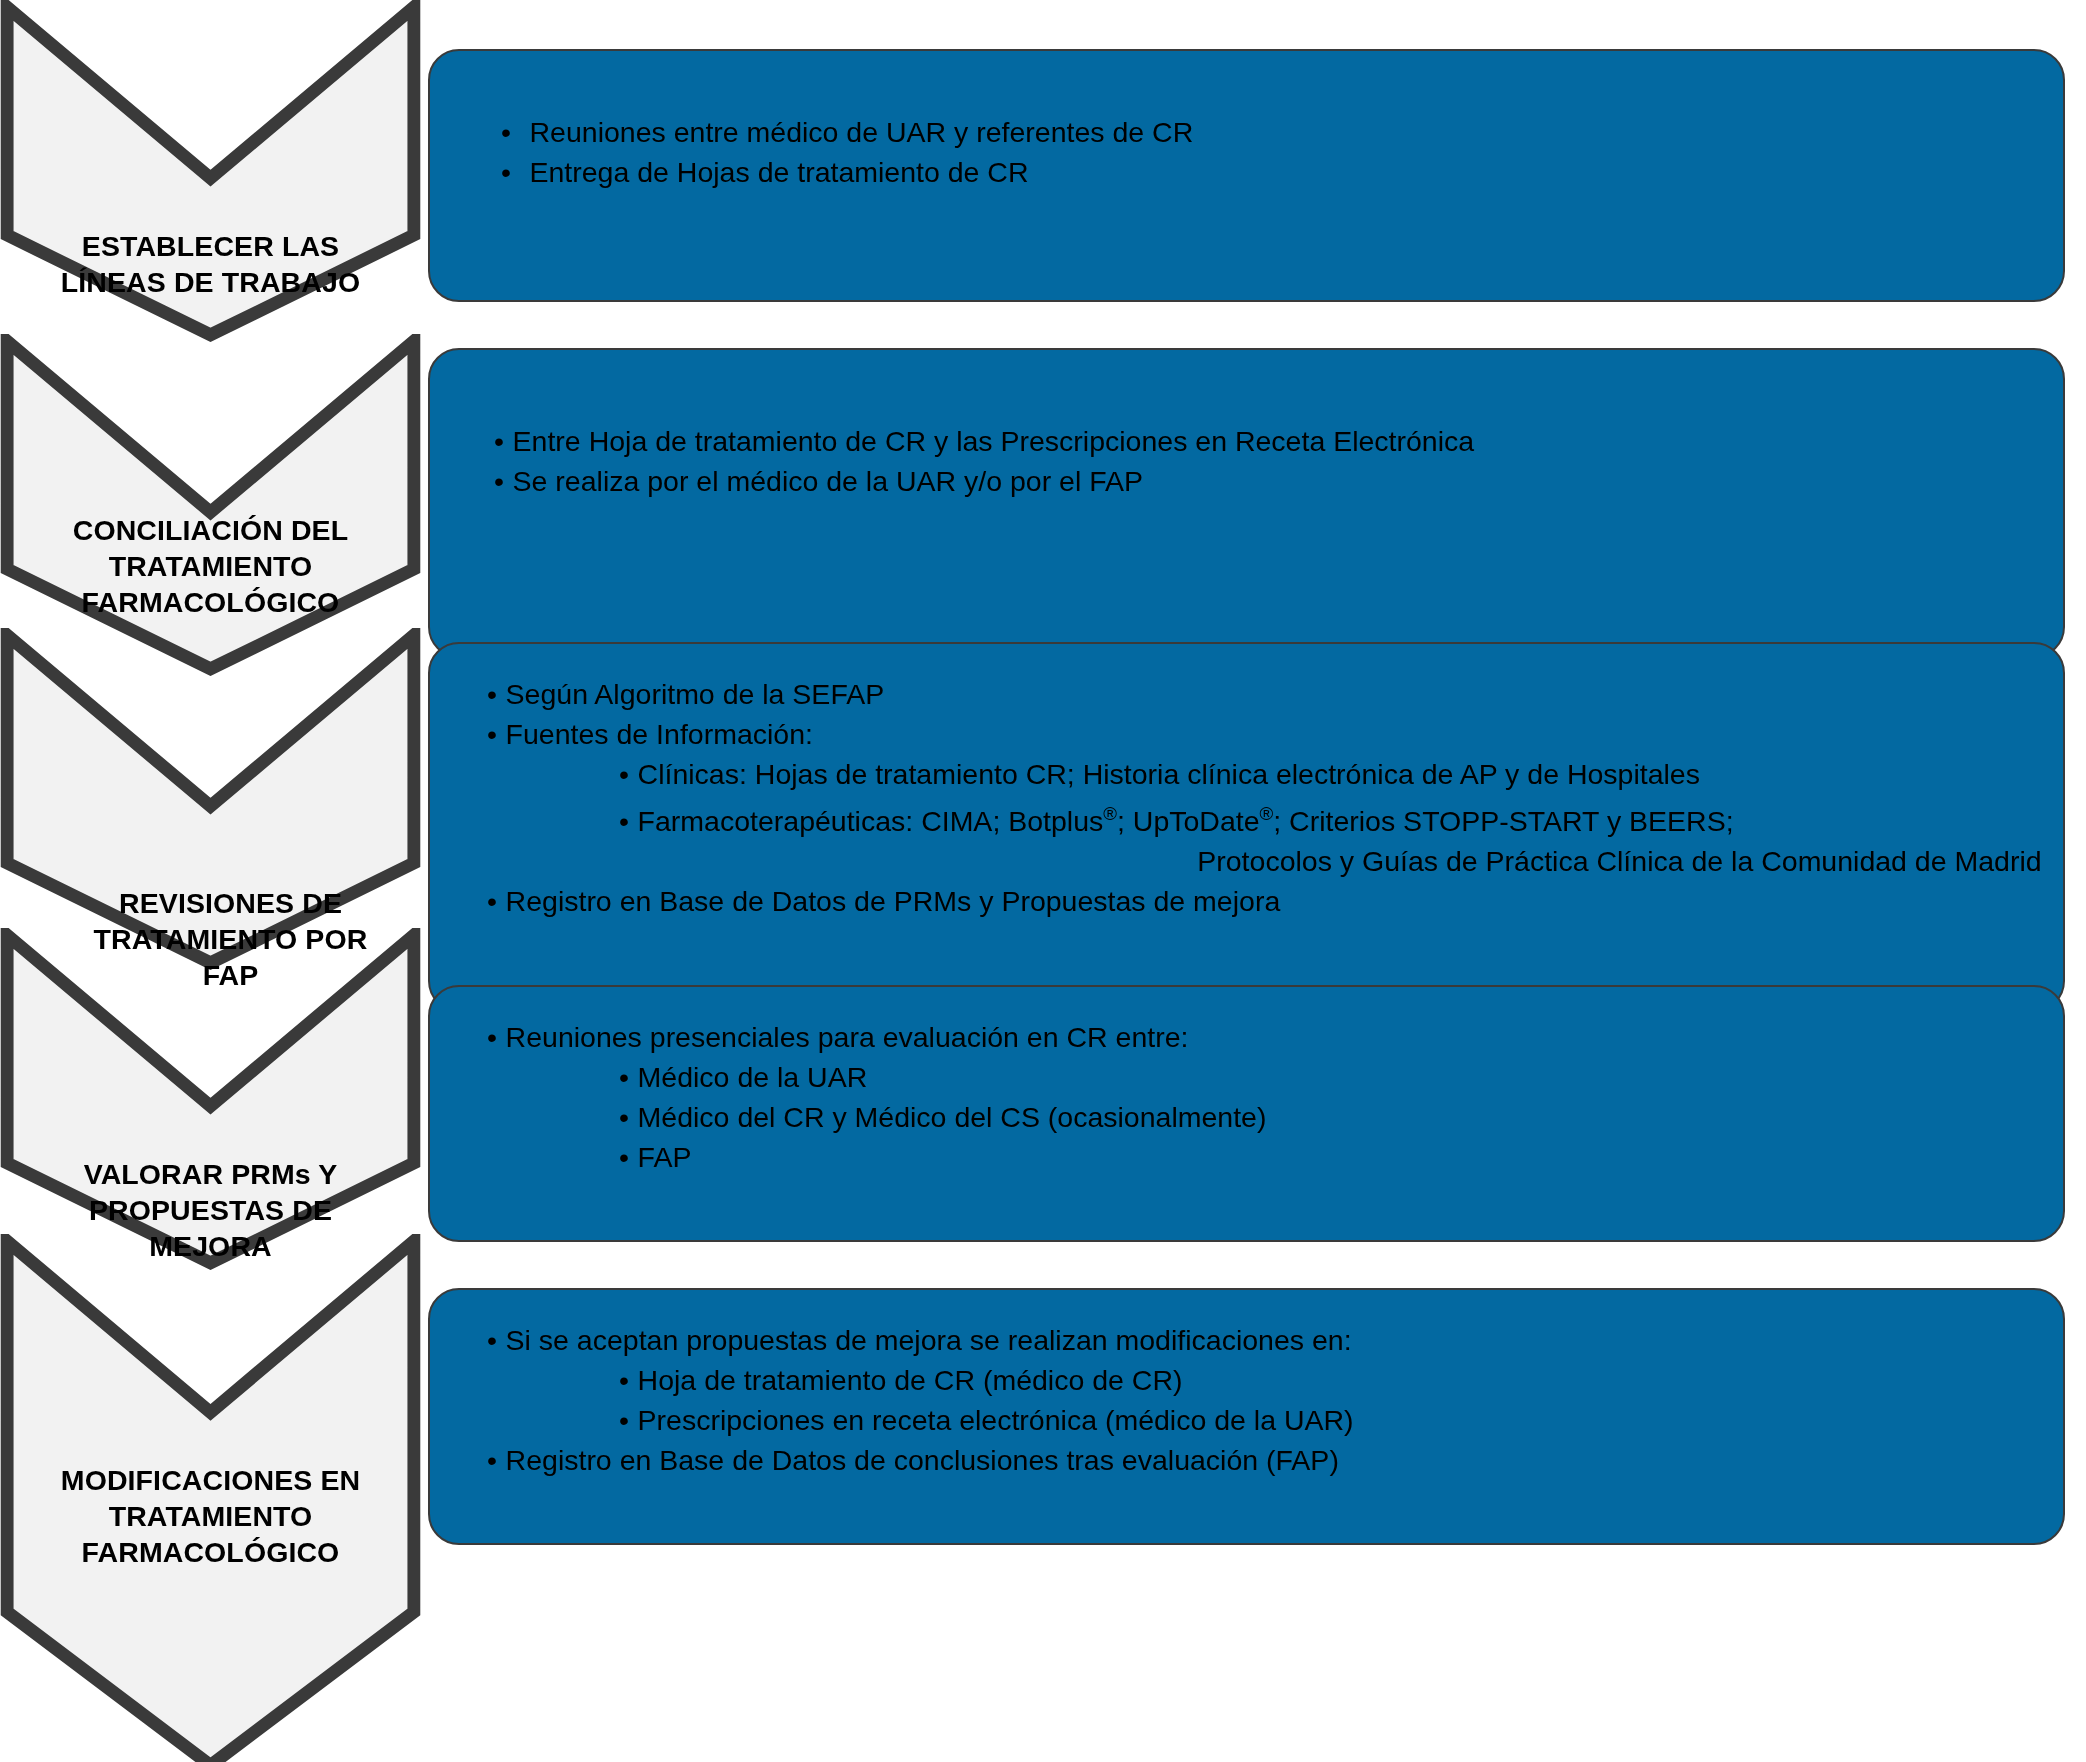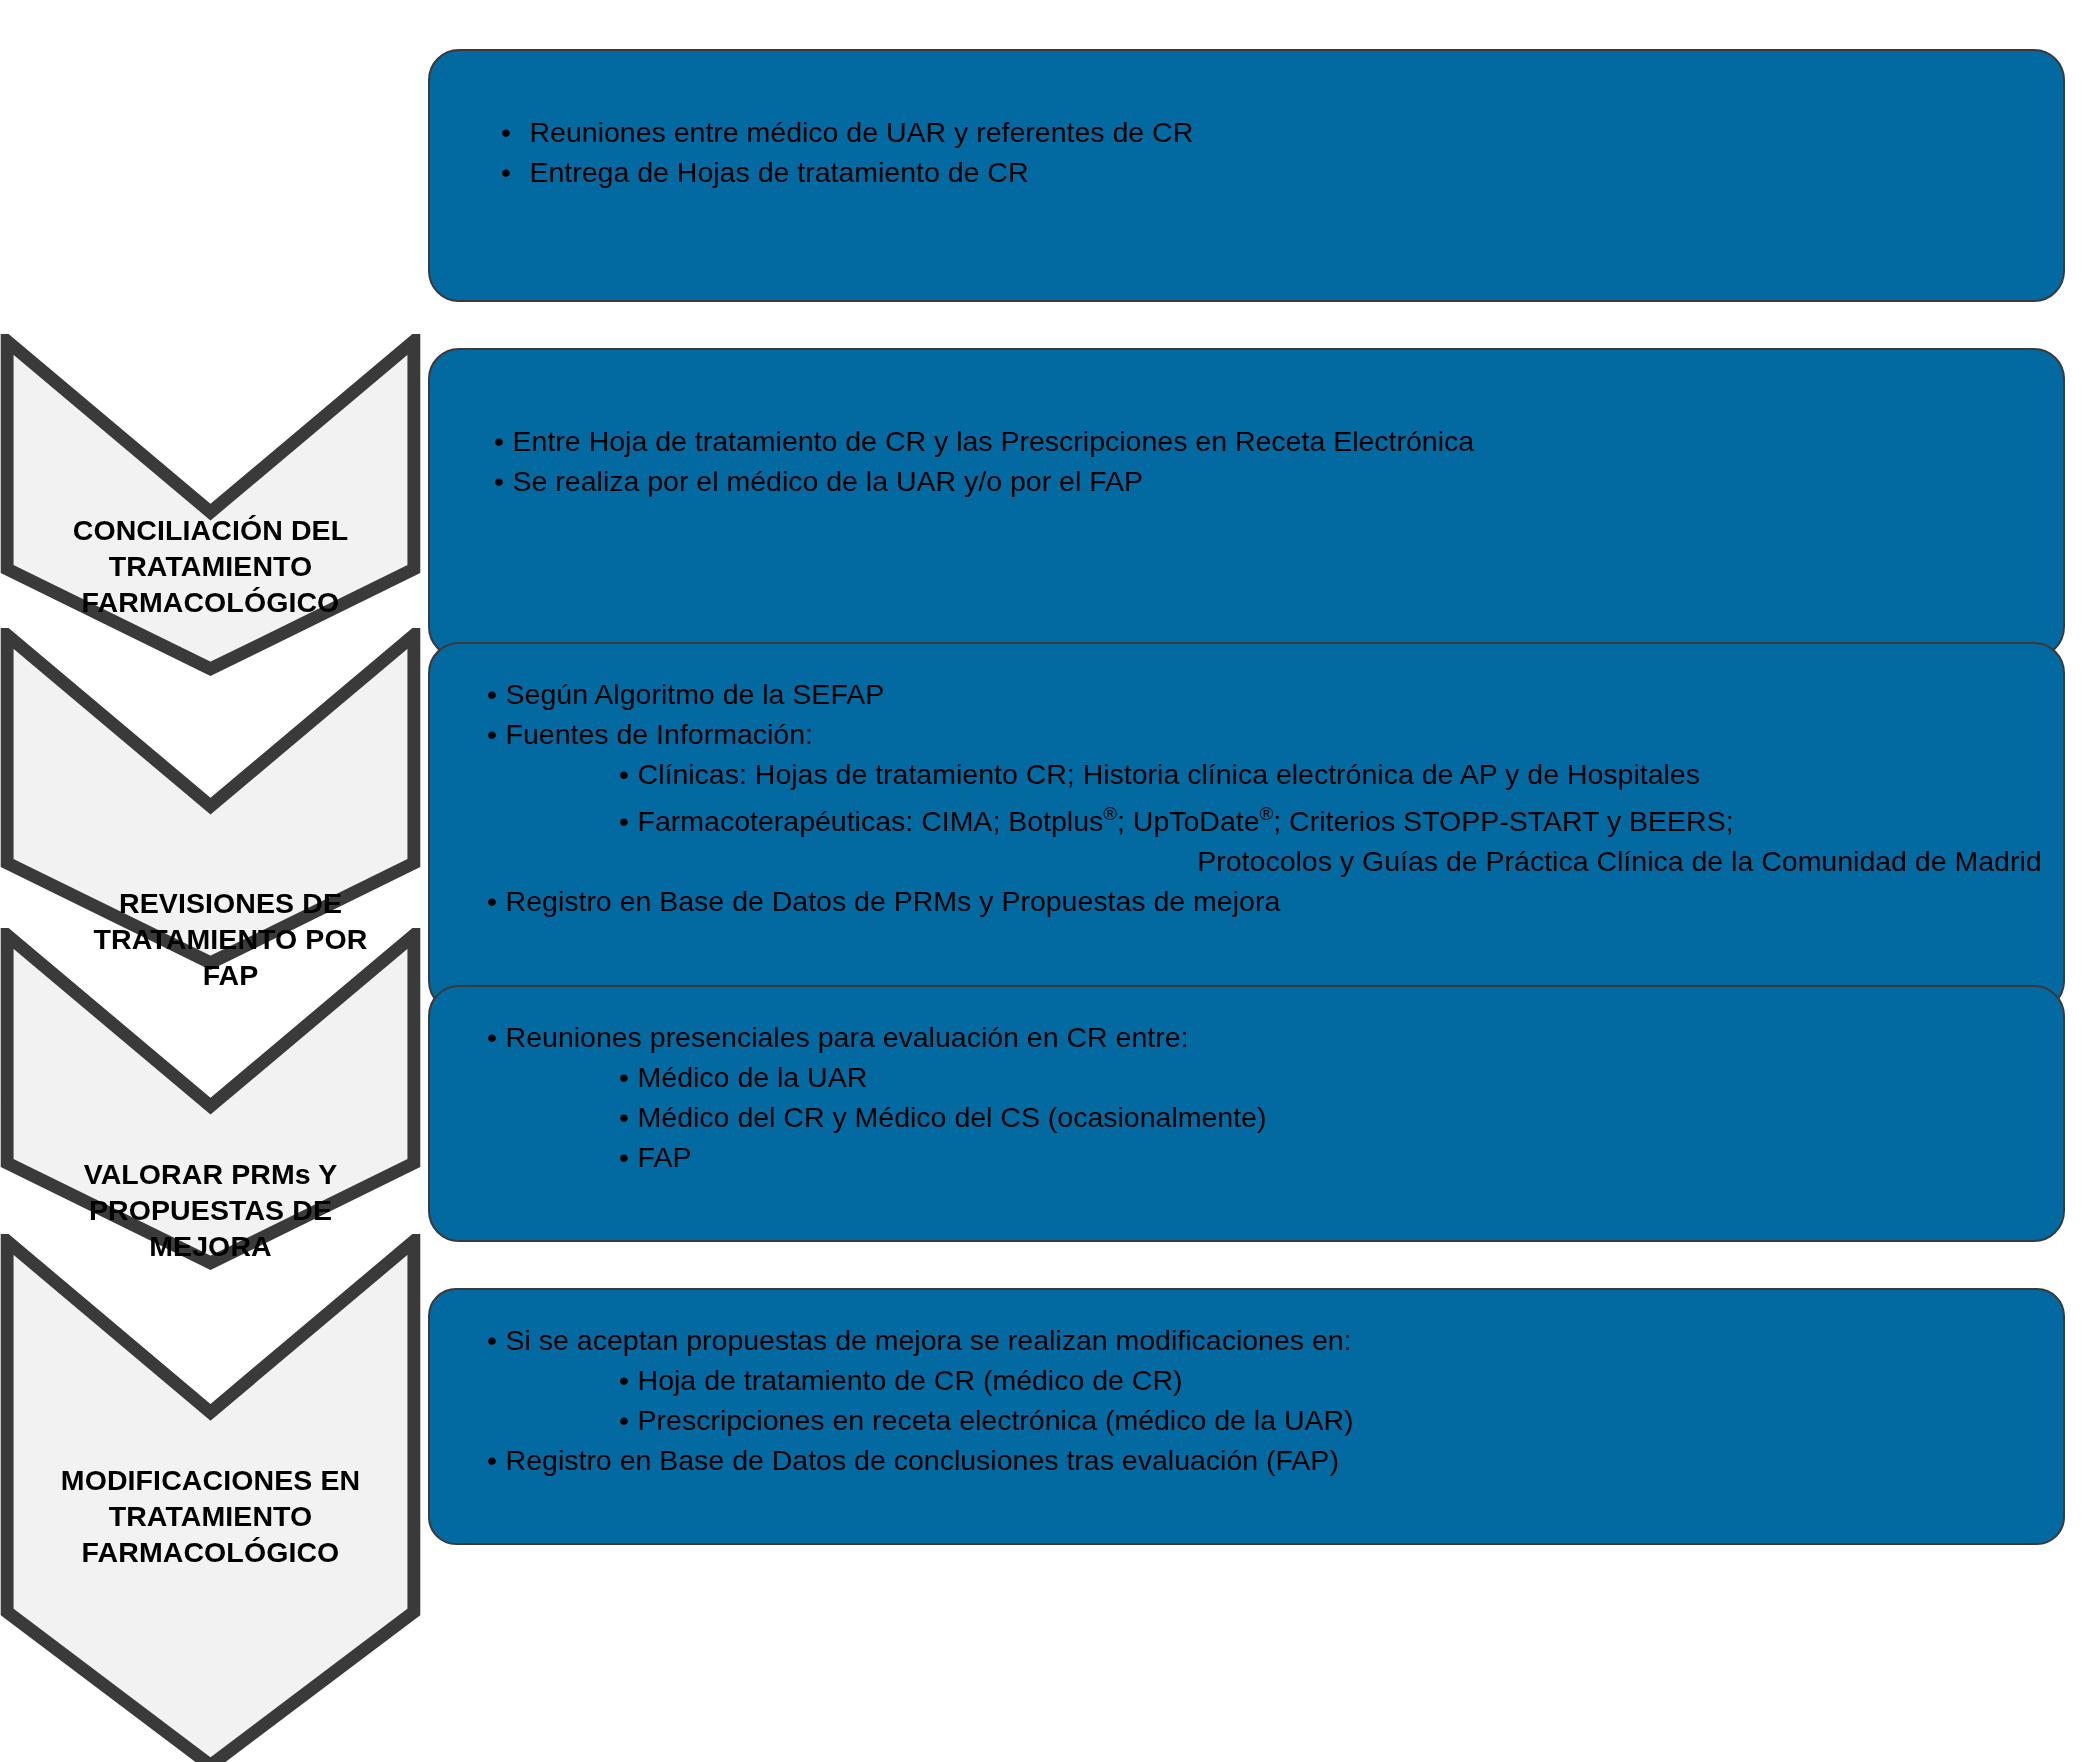--- a/index.html
+++ b/index.html
@@ -98,20 +98,27 @@
   }
   sup { font-size: 18.6px; vertical-align: super; }
 </style>
 </head>
 <body>
 
 <div id="diagram">
 
   <div class="chevron-column">
 
+    <div class="chevron" style="top:0px; height:342px;">
+      <svg viewBox="0 0 590 480" preserveAspectRatio="none">
+        <polygon points="10,10 295,250 580,10 580,330 295,470 10,330" fill="#f2f2f2" stroke="#3a3a3a" stroke-width="18" stroke-linejoin="miter"></polygon>
+      </svg>
+      <div class="chevron-label" style="top:228px;">ESTABLECER LAS
+LÍNEAS DE TRABAJO</div>
+    </div>
 
     <div class="chevron" style="top:334px; height:342px;">
       <svg viewBox="0 0 590 480" preserveAspectRatio="none">
         <polygon points="10,10 295,250 580,10 580,330 295,470 10,330" fill="#f2f2f2" stroke="#3a3a3a" stroke-width="18" stroke-linejoin="miter"></polygon>
       </svg>
       <div class="chevron-label" style="top:178px;">CONCILIACIÓN DEL
 TRATAMIENTO
 FARMACOLÓGICO</div>
     </div>
 
@@ -171,21 +178,21 @@
 
   <div class="rbox" style="left:428px; top:985px; width:1637px; height:257px;">
     <div class="rbox-content" style="padding:30px 21.4px 0 57px;">
       <span class="line lvl0 bullet-dot">Reuniones presenciales para evaluación en CR entre:</span>
       <span class="line lvl1 bullet-dot">Médico de la UAR</span>
       <span class="line lvl1 bullet-dot">Médico del CR y Médico del CS (ocasionalmente)</span>
       <span class="line lvl1 bullet-dot">FAP</span>
     </div>
   </div>
 
-  <div class="rbox" style="left:428px; top:1288px; width:1637px; height:257px;border-radius:28px;">
+  <div class="rbox" style="left:428px; top:1288px; width:1637px; height:257px;">
     <div class="rbox-content" style="padding:30px 21.4px 0 57px;">
       <span class="line lvl0 bullet-dot">Si se aceptan propuestas de mejora se realizan modificaciones en:</span>
       <span class="line lvl1 bullet-dot">Hoja de tratamiento de CR (médico de CR)</span>
       <span class="line lvl1 bullet-dot">Prescripciones en receta electrónica (médico de la UAR)</span>
       <span class="line lvl0 bullet-dot">Registro en Base de Datos de conclusiones tras evaluación (FAP)</span>
     </div>
   </div>
 
 </div>
 

